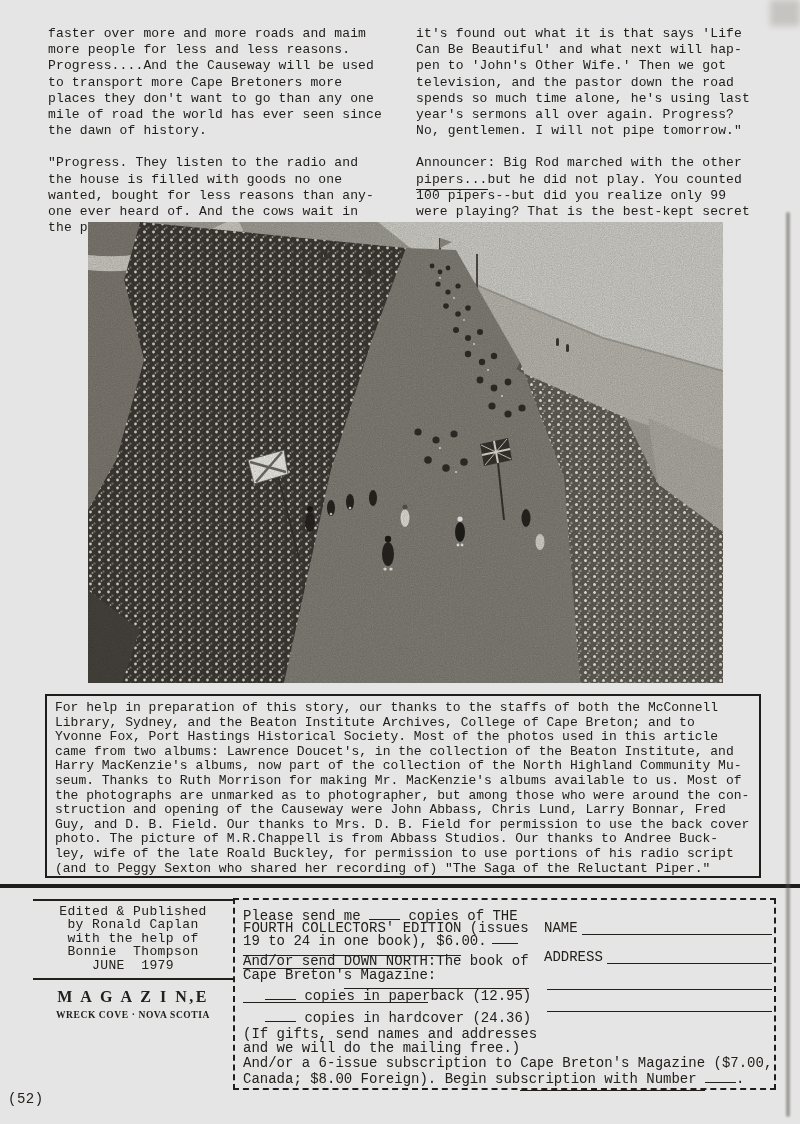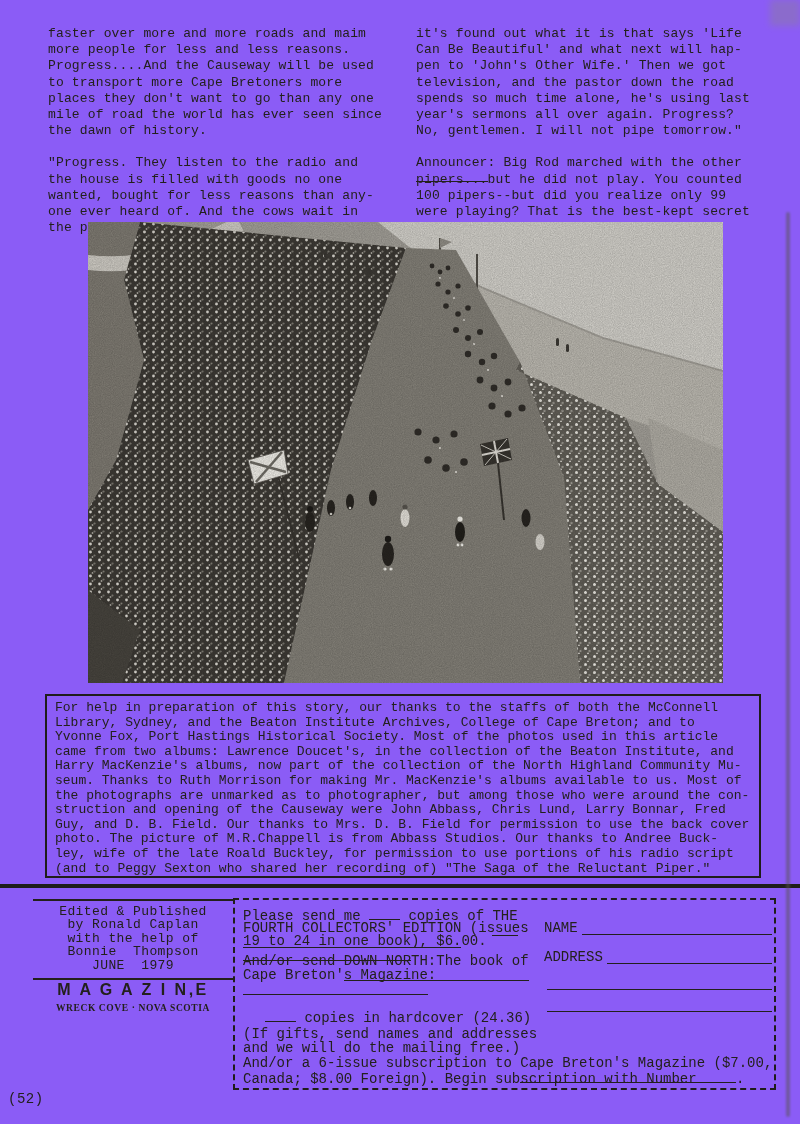--- a/index.html
+++ b/index.html
@@ -1,44 +1,44 @@
 <!DOCTYPE html>
 <html><head>
 <meta charset="utf-8">
 <style>
   html,body{margin:0;padding:0;background:#cfccc6;}
   .page{
     position:relative;width:800px;height:1124px;margin:0 auto;
-    background:#8b5cf6;color:#23201c;overflow:hidden;
+    background:#e5e5e5;color:#23201c;overflow:hidden;
     font-family:"Liberation Mono","DejaVu Sans Mono",monospace;
   }
   
   .col{position:absolute;top:26px;width:352px;}
   .col-left{left:48px;}
   .col-right{left:416px;}
   .col p{margin:0 0 16px 0;font-size:13px;line-height:16.2px;letter-spacing:.15px;white-space:pre-line;}
-  .u{border-bottom:1.6px solid #23201c;padding-bottom:11px;}
+  .u{border-bottom:1.6px solid #23201c;padding-bottom:19px;}
   
   .photo{position:absolute;left:88px;top:222px;width:635px;height:461px;background:#9c9992;}
   .photo svg{display:block;}
   
   .ackbox{
     position:absolute;left:45px;top:694px;width:716px;height:184px;
     border:2.5px solid #1f1d1a;box-sizing:border-box;padding:5px 8px 16px 8px;
   }
   .ackbox p{margin:0;font-size:13px;line-height:14.6px;white-space:pre-line;}
   
   .rule{position:absolute;left:0;top:884px;width:800px;height:4px;background:#1f1d1a;}
   .masthead{position:absolute;left:33px;top:899px;width:200px;text-align:center;}
   .credits{
     border-top:2px solid #23201c;border-bottom:2px solid #23201c;
     padding:4px 0 6px 0;font-size:13px;line-height:13.4px;letter-spacing:.4px;white-space:pre;
   }
   .logo{font-family:"Liberation Serif","DejaVu Serif",serif;font-weight:bold;font-size:31px;line-height:31px;margin-top:9px;letter-spacing:-.5px;}
-  .logo-mag{font-family:Liberation Sans, sans-serif;font-weight:bold;font-size:16px;line-height:17px;letter-spacing:2.5px;margin-top:1px;}
+  .logo-mag{font-family:Liberation Serif, serif;font-weight:bold;font-size:16px;line-height:17px;letter-spacing:2.5px;margin-top:8px;}
   .logo-addr{font-family:"Liberation Serif","DejaVu Serif",serif;font-weight:bold;font-size:9.5px;letter-spacing:.6px;margin-top:5px;}
   
   .orderbox{
     position:absolute;left:233px;top:898px;width:543px;height:192px;
     border:2.5px dashed #1f1d1a;box-sizing:border-box;font-size:14px;
   }
   .of-line{position:absolute;white-space:pre;line-height:13px;}
   .blank{display:inline-block;border-bottom:1.6px solid #23201c;height:11px;vertical-align:baseline;}
   .w4{width:31px;}
   .field{position:absolute;display:flex;align-items:flex-end;white-space:pre;line-height:13px;}
@@ -233,20 +233,21 @@
     <div class="logo-mag">M A G A Z I N,E</div>
     <div class="logo-addr">WRECK COVE  ·  NOVA SCOTIA</div>
   </div>
 
   <div class="orderbox">
     <div class="of-line" style="left:8px;top:8px;"><span>Please send me </span><span class="blank w4"></span><span> copies of </span><span class="u">THE</span></div>
     <div class="of-line" style="left:8px;top:21.5px;"><span class="u">FOURTH COLLECTORS' EDITION</span><span> (issues</span></div>
     <div class="of-line" style="left:8px;top:35px;"><span class="u">19 to 24 in one book</span><span>), $6.00.</span></div>
     <div class="of-line" style="left:8px;top:55px;"><span>And/or send </span><span class="u">DOWN NORTH:The book of</span></div>
     <div class="of-line" style="left:8px;top:68.5px;"><span class="u">Cape Breton's Magazine</span><span>:</span></div>
+    <div class="of-line" style="left:30px;top:88px;"><span class="blank w4"></span><span> copies in paperback (12.95)</span></div>
     <div class="of-line" style="left:30px;top:110px;"><span class="blank w4"></span><span> copies in hardcover (24.36)</span></div>
     <div class="of-line" style="left:8px;top:127px;white-space:pre-line;line-height:14px;">(If gifts, send names and addresses
 and we will do the mailing free.)</div>
     <div class="of-line" style="left:8px;top:157px;"><span>And/or a 6-issue subscription to </span><span class="u">Cape Breton's Magazine</span><span> ($7.00,</span></div>
     <div class="of-line" style="left:8px;top:170.5px;"><span>Canada; $8.00 Foreign). Begin subscription with Number </span><span class="blank w4"></span><span>.</span></div>
     <div class="field" style="left:309px;top:22px;width:228px;"><span>NAME</span><span class="fill"></span></div>
     <div class="field" style="left:309px;top:51px;width:228px;"><span>ADDRESS</span><span class="fill"></span></div>
     <div class="soloblank" style="left:312px;top:77px;width:225px;"></div>
     <div class="soloblank" style="left:312px;top:99px;width:225px;"></div>
   </div>

